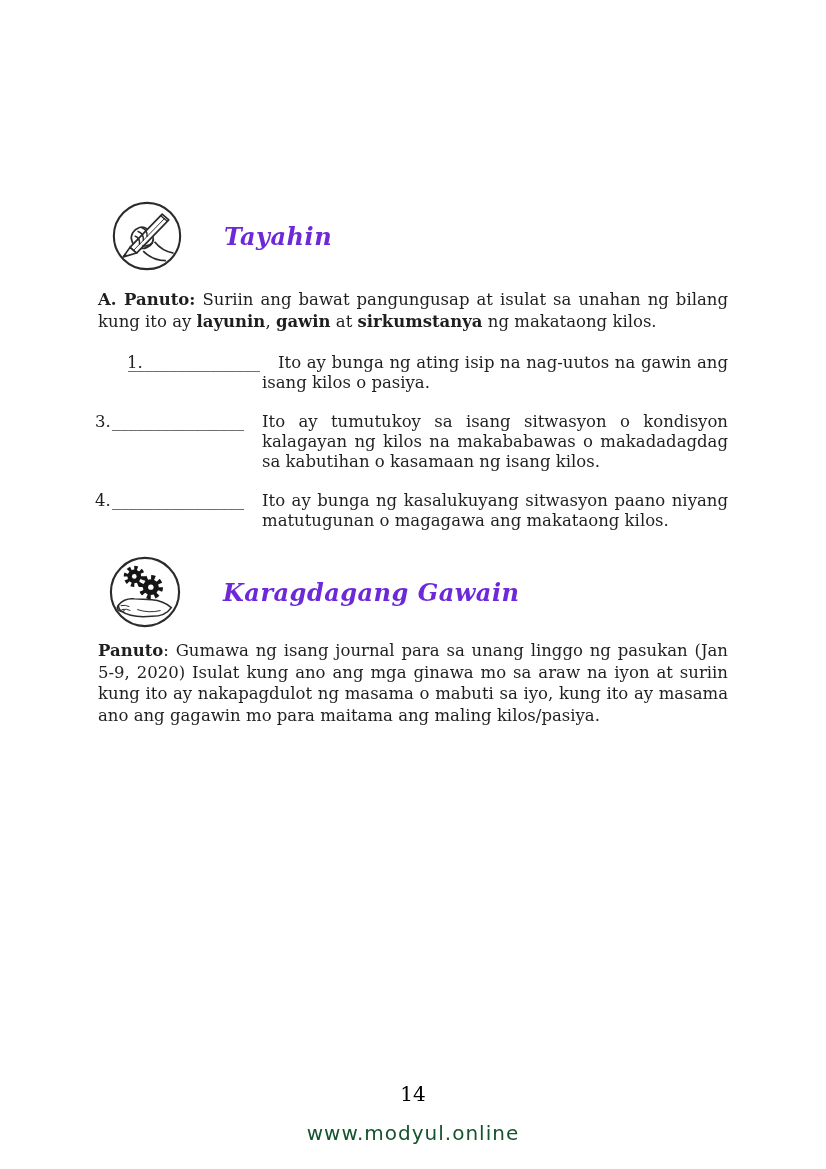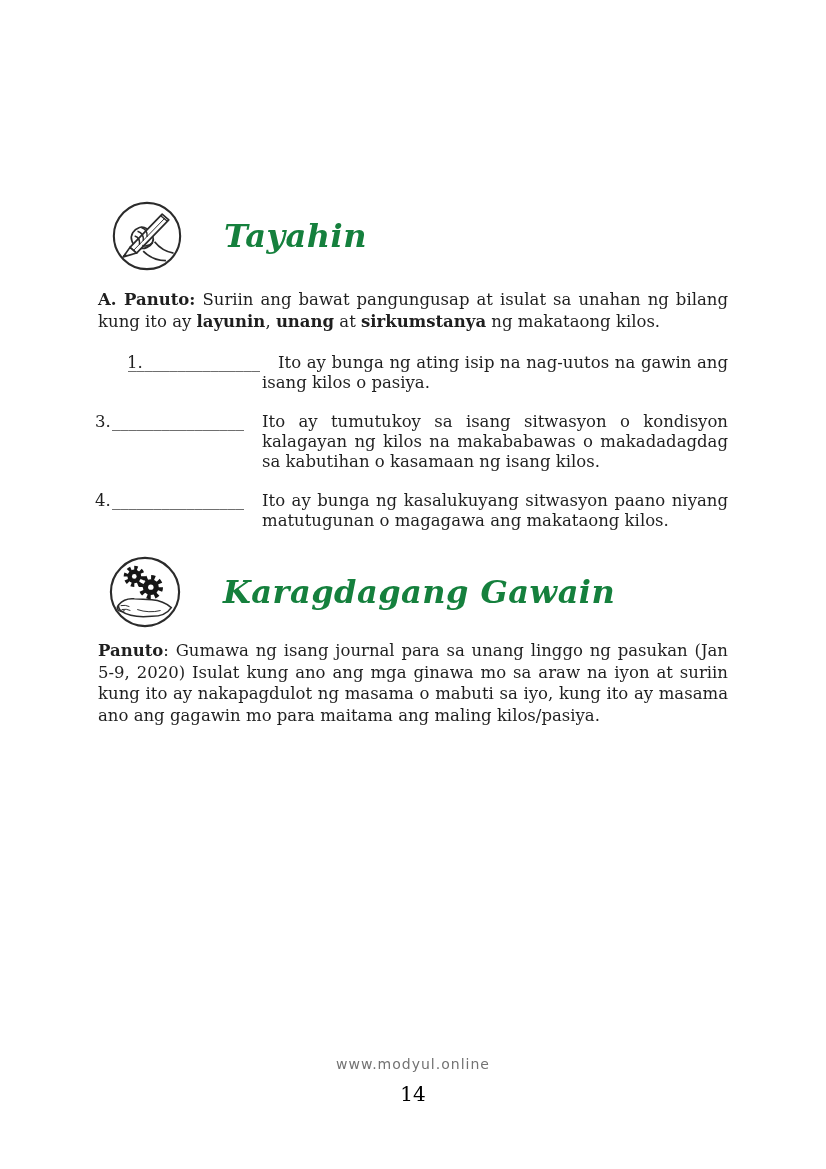--- a/index.html
+++ b/index.html
@@ -11,22 +11,22 @@
   }
   .content { position:absolute; left:98px; top:0; width:630px; }
 
   .sec-header { display:flex; align-items:center; }
   .sec-header.first { margin-top:200px; }
   .sec-header.second { margin-top:24px; }
   .icon-circle { flex:0 0 auto; width:72px; height:72px; }
   .sec-header.first .icon-circle { margin-left:13px; }
   .sec-header.second .icon-circle { margin-left:10px; width:74px; height:74px; }
   .sec-title {
-    margin-left:41px; font-size:32px; font-weight:bold; font-style:italic;
-    letter-spacing:0.5px; color:#15803d; font-family:"DejaVu Serif", serif;
+    margin-left:41px; font-size:24px; font-weight:bold; font-style:italic;
+    letter-spacing:0.5px; color:#6d28d9; font-family:"DejaVu Serif", serif;
   }
 
   .para { font-size:16.5px; line-height:21.5px; text-align:justify; }
   .para.first { margin-top:17px; }
   .para b { font-weight:bold; }
 
   .items { list-style:none; margin-top:21px; }
   .item {
     position:relative; padding-left:164px; font-size:16.5px; line-height:20px;
     margin-bottom:19px; text-align:justify;
@@ -38,22 +38,22 @@
   .item:nth-child(5) { text-indent:5px; }
 
   .activity-heading { margin-top:21px; font-size:17px; font-weight:bold; }
   .para.second { margin-top:11px; }
 
   .pagenum {
     position:absolute; top:1082px; left:0; width:100%; text-align:center;
     font-size:20px; color:#000000;
   }
   .watermark {
-    position:absolute; top:1056px; left:0; width:100%; text-align:center;
-    font-family:"DejaVu Sans", sans-serif; font-size:14px; color:#737373;
+    position:absolute; top:1121px; left:0; width:100%; text-align:center;
+    font-family:"DejaVu Sans", sans-serif; font-size:20px; color:#14532d;
     letter-spacing:1px;
   }
 </style>
 </head>
 <body>
 
 <div class="page">
   <div class="content">
 
     <div class="sec-header first">
@@ -70,21 +70,21 @@
           <path d="M52.5,16.5 L59.5,22.5" stroke="#2b2b2b" stroke-width="1.4"></path>
           <path d="M32,29 Q39,31 38,39" fill="none" stroke="#2b2b2b" stroke-width="1.6"></path>
           <path d="M28,33 Q35,35 34,43" fill="none" stroke="#2b2b2b" stroke-width="1.6"></path>
           <path d="M25,38 Q31,40 30,47" fill="none" stroke="#2b2b2b" stroke-width="1.6"></path>
           <path d="M33,48 Q39,50 44,45" fill="none" stroke="#2b2b2b" stroke-width="1.6"></path>
         </svg>
       </span>
       <h1 class="sec-title">Tayahin</h1>
     </div>
 
-    <p class="para first"><b>A. Panuto:</b><span> Suriin ang bawat pangungusap at isulat sa unahan ng bilang kung ito ay </span><b>layunin</b><span>, </span><b>unang</b><span> at </span><b>sirkumstanya</b><span> ng makataong kilos.</span></p>
+    <p class="para first"><b>A. Panuto:</b><span> Suriin ang bawat pangungusap at isulat sa unahan ng bilang kung ito ay </span><b>layunin</b><span>, </span><b>gawin</b><span> at </span><b>sirkumstanya</b><span> ng makataong kilos.</span></p>
 
     <ol class="items">
       <li class="item">
         <span class="lead"><span class="num">1.</span><span class="blank">________________</span></span>
         <span class="itext">Ito ay bunga ng ating isip na nag-uutos na gawin ang isang kilos o pasiya.</span>
       </li>
       <li class="item">
         <span class="lead"><span class="num">3.</span><span class="blank">________________</span></span>
         <span class="itext">Ito ay tumutukoy sa isang sitwasyon o kondisyon kalagayan ng kilos na makababawas o makadadagdag sa kabutihan o kasamaan ng isang kilos.</span>
       </li>

